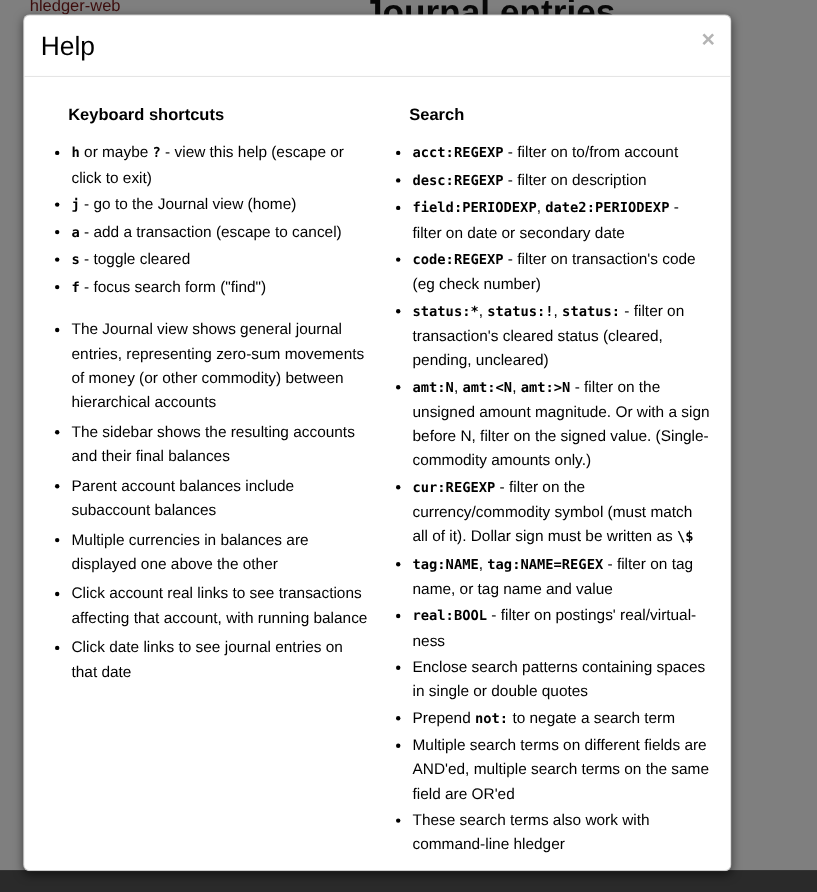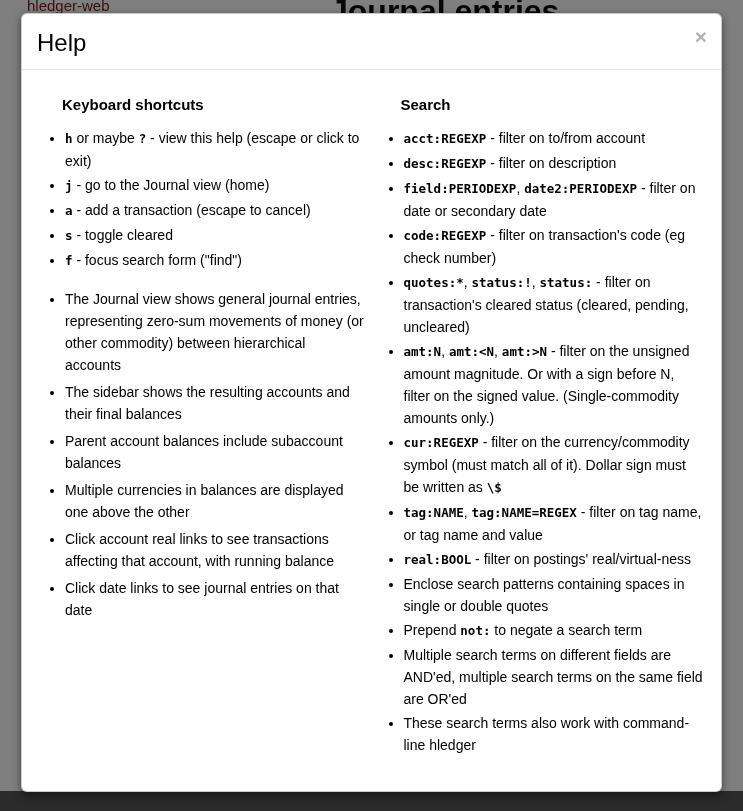--- a/index.html
+++ b/index.html
@@ -20,21 +20,21 @@
   }
   .footer-strip {
     position:absolute; left:0; right:0; bottom:0; height:20px; background:#555;
   }
   .backdrop {
     position:absolute; inset:0; background:rgba(0,0,0,0.5); z-index:10;
   }
   
   .modal {
     position:absolute; z-index:20;
-    top:13px; left:21px; width:701px; height:779px;
+    top:13px; left:21px; width:644px; height:779px;
     background:#fff; border:1px solid rgba(0,0,0,0.2); border-radius:6px;
     box-shadow:0 3px 9px rgba(0,0,0,0.5);
     display:flex; flex-direction:column; overflow:hidden;
   }
   .modal-header {
     padding:14px 15px 12px 15px; border-bottom:1px solid #e5e5e5;
     position:relative; flex:0 0 auto;
   }
   .modal-title { font-size:24px; font-weight:500; line-height:29px; }
   .close-btn {
@@ -92,21 +92,21 @@
           <li><span>Click date links to see journal entries on that date</span></li>
         </ul>
     </div>
     <div class="col">
       <h4 class="section-heading">Search</h4>
       <ul>
           <li><code>acct:REGEXP</code><span> - filter on to/from account</span></li>
           <li><code>desc:REGEXP</code><span> - filter on description</span></li>
           <li><code>field:PERIODEXP</code><span>, </span><code>date2:PERIODEXP</code><span> - filter on date or secondary date</span></li>
           <li><code>code:REGEXP</code><span> - filter on transaction's code (eg check number)</span></li>
-          <li><code>quotes:*</code><span>, </span><code>status:!</code><span>, </span><code>status:</code><span> - filter on transaction's cleared status (cleared, pending, uncleared)</span></li>
+          <li><code>status:*</code><span>, </span><code>status:!</code><span>, </span><code>status:</code><span> - filter on transaction's cleared status (cleared, pending, uncleared)</span></li>
           <li><code>amt:N</code><span>, </span><code>amt:&lt;N</code><span>, </span><code>amt:&gt;N</code><span> - filter on the unsigned amount magnitude. Or with a sign before N, filter on the signed value. (Single-commodity amounts only.)</span></li>
           <li><code>cur:REGEXP</code><span> - filter on the currency/commodity symbol (must match all of it). Dollar sign must be written as </span><code>\$</code></li>
           <li><code>tag:NAME</code><span>, </span><code>tag:NAME=REGEX</code><span> - filter on tag name, or tag name and value</span></li>
           <li><code>real:BOOL</code><span> - filter on postings' real/virtual-ness</span></li>
           <li><span>Enclose search patterns containing spaces in single or double quotes</span></li>
           <li><span>Prepend </span><code>not:</code><span> to negate a search term</span></li>
           <li><span>Multiple search terms on different fields are AND'ed, multiple search terms on the same field are OR'ed</span></li>
           <li><span>These search terms also work with command-line hledger</span></li>
         </ul>
     </div>

